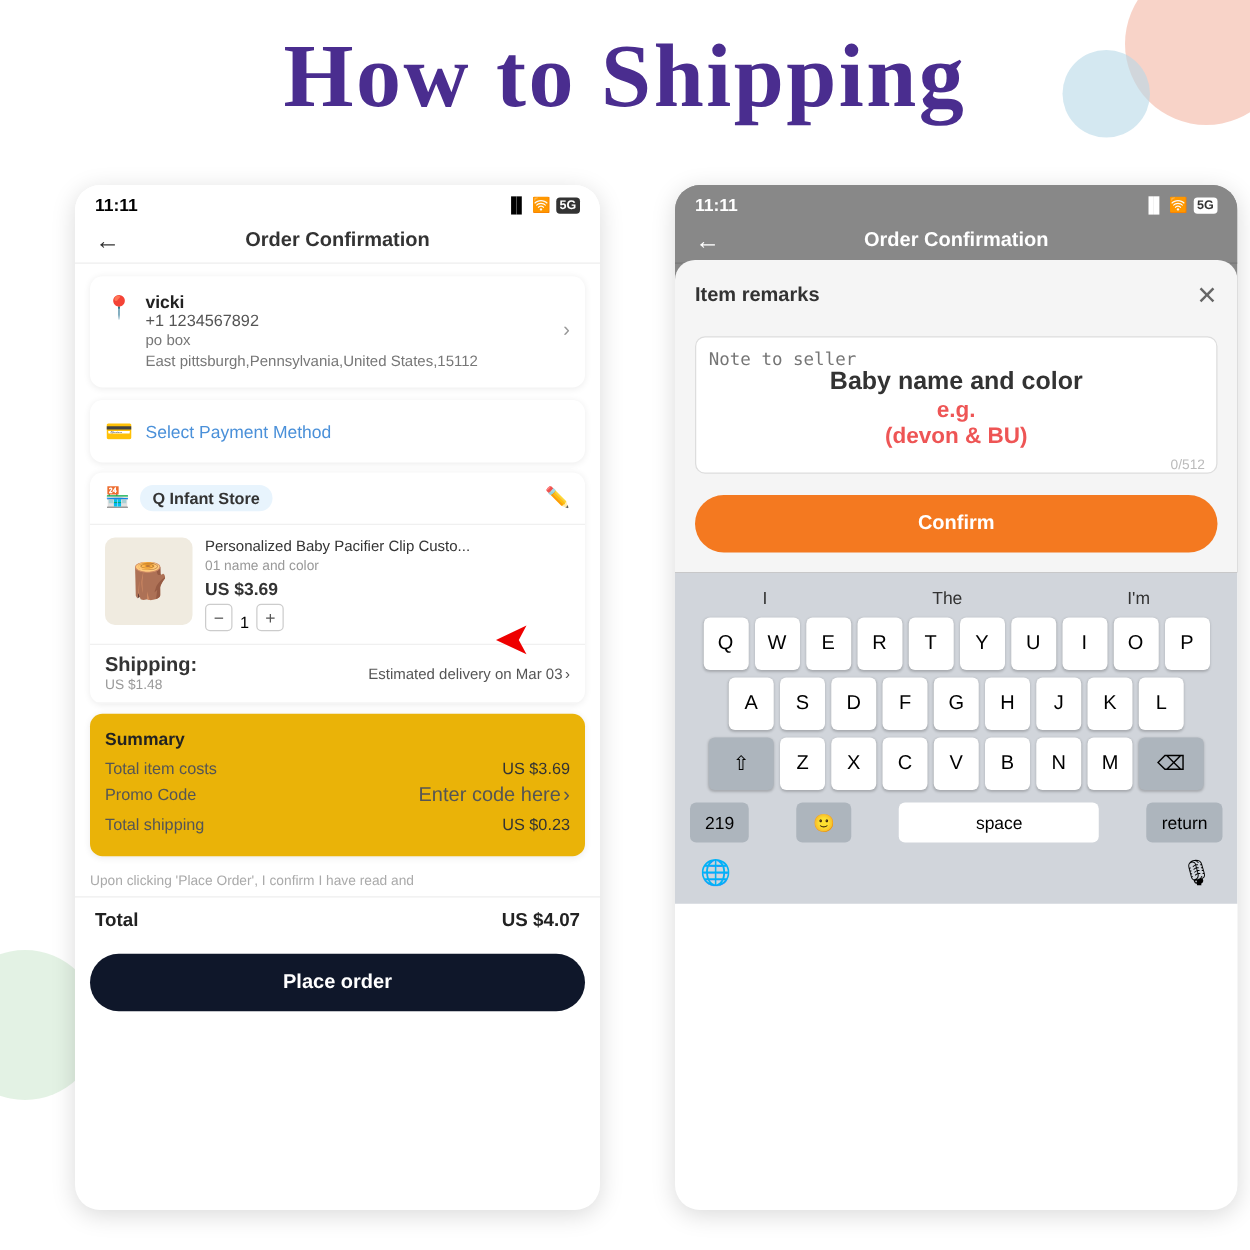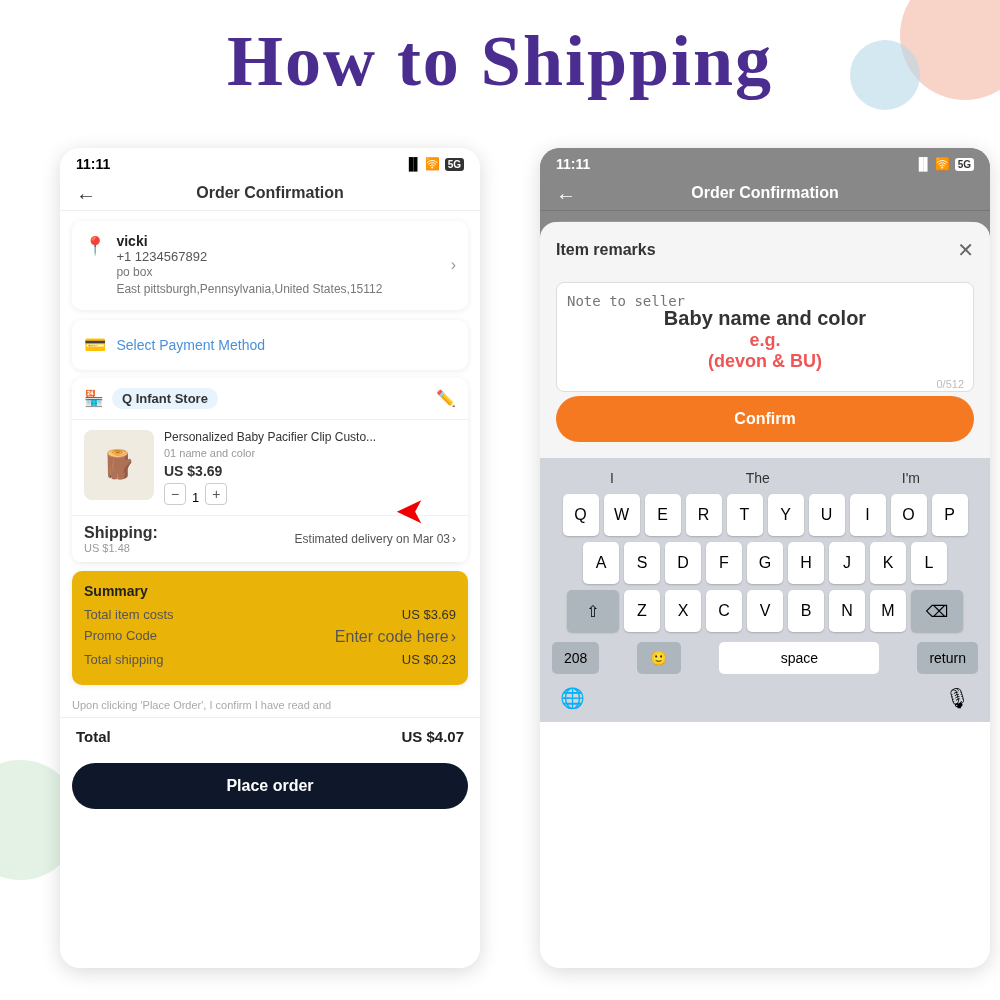--- a/index.html
+++ b/index.html
@@ -383,21 +383,21 @@
     }
     .confirm-btn {
       width: 100%;
       background: #f47920;
       color: #fff;
       border: none;
       border-radius: 25px;
       padding: 14px;
       font-size: 16px;
       font-weight: 600;
-      margin-top: 0;
+      margin-top: 12px;
       text-align: center;
     }
 
     
     .keyboard {
       background: #d1d5db;
       padding: 8px 4px 4px;
     }
     .keyboard-suggestions {
       display: flex;
@@ -662,21 +662,21 @@
       <div class="key">X</div>
       <div class="key">C</div>
       <div class="key">V</div>
       <div class="key">B</div>
       <div class="key">N</div>
       <div class="key">M</div>
       <div class="key dark-key wide">⌫</div>
     </div>
 
     <div class="keyboard-bottom">
-      <div class="kb-bottom-btn">208</div>
+      <div class="kb-bottom-btn">219</div>
       <div class="kb-bottom-btn">🙂</div>
       <div class="kb-bottom-btn" style="min-width:160px;background:#fff;">space</div>
       <div class="kb-bottom-btn return-key">return</div>
     </div>
 
     <div style="display:flex;justify-content:space-between;padding:4px 16px 8px;background:#d1d5db;">
       <span class="kb-globe">🌐</span>
       <span class="kb-mic">🎙</span>
     </div>
   </div>

